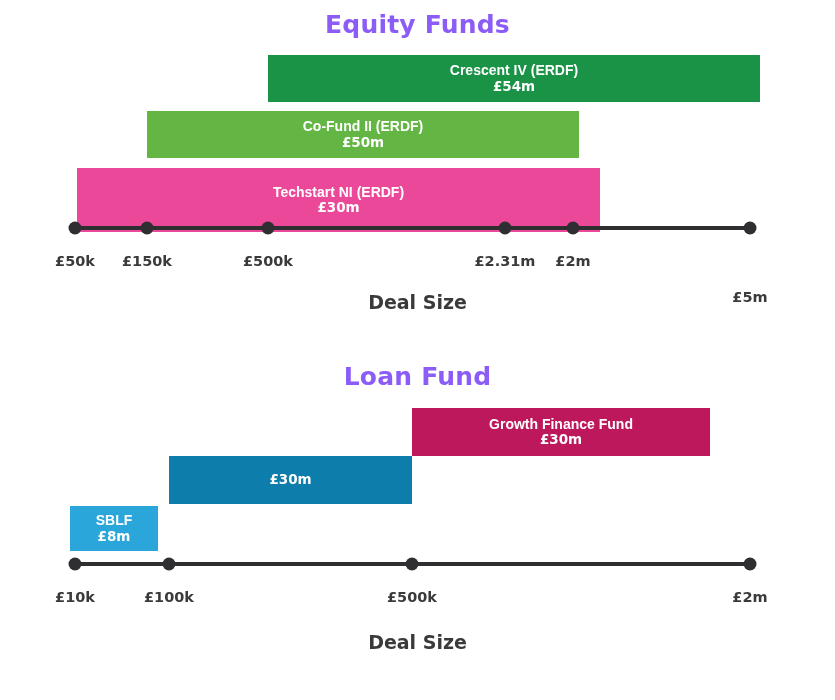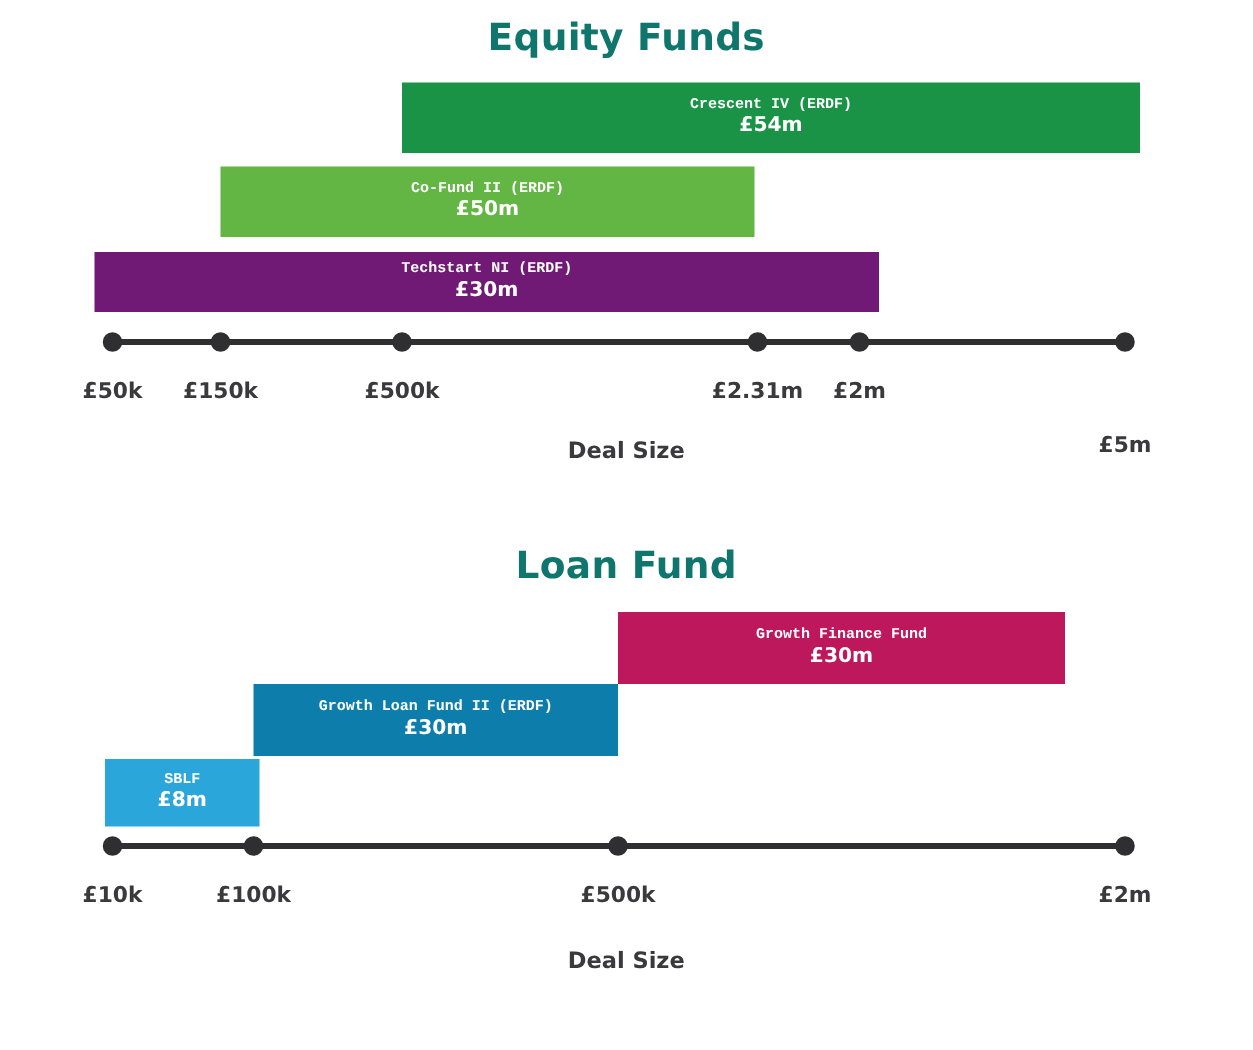--- a/index.html
+++ b/index.html
@@ -23,21 +23,21 @@
   }
 
   .chart-title {
     position: absolute;
     left: 0;
     width: 835px;
     text-align: center;
     font-size: 25px;
     font-weight: bold;
     letter-spacing: 0.2px;
-    color: #0f766e;
+    color: #8b5cf6;
     font-family: "DejaVu Sans", sans-serif;
   }
 
   .plot {
     position: absolute;
     left: 0;
     top: 0;
     width: 835px;
   }
 
@@ -46,24 +46,24 @@
     box-sizing: border-box;
     display: flex;
     flex-direction: column;
     align-items: center;
     justify-content: center;
     color: #ffffff;
     text-align: center;
     line-height: 1.18;
   }
   .bar-name {
-    font-size: 10px;
+    font-size: 14px;
     font-weight: bold;
     white-space: nowrap;
-    font-family: Liberation Mono, monospace;
+    font-family: Liberation Sans, sans-serif;
   }
   .bar-value {
     font-size: 13.5px;
     font-weight: bold;
     white-space: nowrap;
     font-family: "DejaVu Sans", sans-serif;
   }
 
   .axis-line {
     position: absolute;
@@ -87,41 +87,41 @@
     white-space: nowrap;
     transform: translateX(-50%);
     font-family: "DejaVu Sans", sans-serif;
     text-align: right;
   }
   .axis-caption {
     position: absolute;
     left: 0;
     width: 835px;
     text-align: center;
-    font-size: 15px;
+    font-size: 19px;
     font-weight: bold;
     color: #3a3a3c;
     font-family: "DejaVu Sans", sans-serif;
   }
 </style>
 </head>
 <body>
 
 <div class="chart-section">
   <div class="chart-title" id="equity-title" style="top: 10px;">Equity Funds</div>
   <div class="plot" id="equity-plot">
       <div class="bar" style="left: 268px; width: 492px; top: 55px; height: 47px; background: rgb(26, 147, 71);">
         <div class="bar-name">Crescent IV (ERDF)</div>
         <div class="bar-value">£54m</div>
       </div>
-      <div class="bar" style="left: 147px; width: 356px; top: 111px; height: 47px; background: rgb(99, 182, 68);">
+      <div class="bar" style="left: 147px; width: 432px; top: 111px; height: 47px; background: rgb(99, 182, 68);">
         <div class="bar-name">Co-Fund II (ERDF)</div>
         <div class="bar-value">£50m</div>
       </div>
-      <div class="bar" style="left: 63px; width: 523px; top: 168px; height: 40px; background: #701a75;">
+      <div class="bar" style="left: 77px; width: 523px; top: 168px; height: 64px; background: #ec4899;">
         <div class="bar-name">Techstart NI (ERDF)</div>
         <div class="bar-value">£30m</div>
       </div>
       <div class="axis-line" style="left: 75px; width: 675px; top: 226px;"></div>
       <div class="tick-dot" style="left: 75px; top: 228px;"></div>
       <div class="tick-label" style="left: 75px; top: 253px;">£50k</div>
       <div class="tick-dot" style="left: 147px; top: 228px;"></div>
       <div class="tick-label" style="left: 147px; top: 253px;">£150k</div>
       <div class="tick-dot" style="left: 268px; top: 228px;"></div>
       <div class="tick-label" style="left: 268px; top: 253px;">£500k</div>
@@ -136,24 +136,23 @@
 </div>
 
 <div class="chart-section">
   <div class="chart-title" id="loan-title" style="top: 362px;">Loan Fund</div>
   <div class="plot" id="loan-plot">
       <div class="bar" style="left: 412px; width: 298px; top: 408px; height: 48px; background: #be185d;">
         <div class="bar-name">Growth Finance Fund</div>
         <div class="bar-value">£30m</div>
       </div>
       <div class="bar" style="left: 169px; width: 243px; top: 456px; height: 48px; background: rgb(13, 126, 171);">
-        <div class="bar-name">Growth Loan Fund II (ERDF)</div>
         <div class="bar-value">£30m</div>
       </div>
-      <div class="bar" style="left: 70px; width: 103px; top: 506px; height: 45px; background: rgb(43, 166, 218); text-align: right;">
+      <div class="bar" style="left: 70px; width: 88px; top: 506px; height: 45px; background: rgb(43, 166, 218); text-align: right;">
         <div class="bar-name">SBLF</div>
         <div class="bar-value">£8m</div>
       </div>
       <div class="axis-line" style="left: 75px; width: 675px; top: 562px;"></div>
       <div class="tick-dot" style="left: 75px; top: 564px;"></div>
       <div class="tick-label" style="left: 75px; top: 589px;">£10k</div>
       <div class="tick-dot" style="left: 169px; top: 564px;"></div>
       <div class="tick-label" style="left: 169px; top: 589px;">£100k</div>
       <div class="tick-dot" style="left: 412px; top: 564px;"></div>
       <div class="tick-label" style="left: 412px; top: 589px;">£500k</div>

